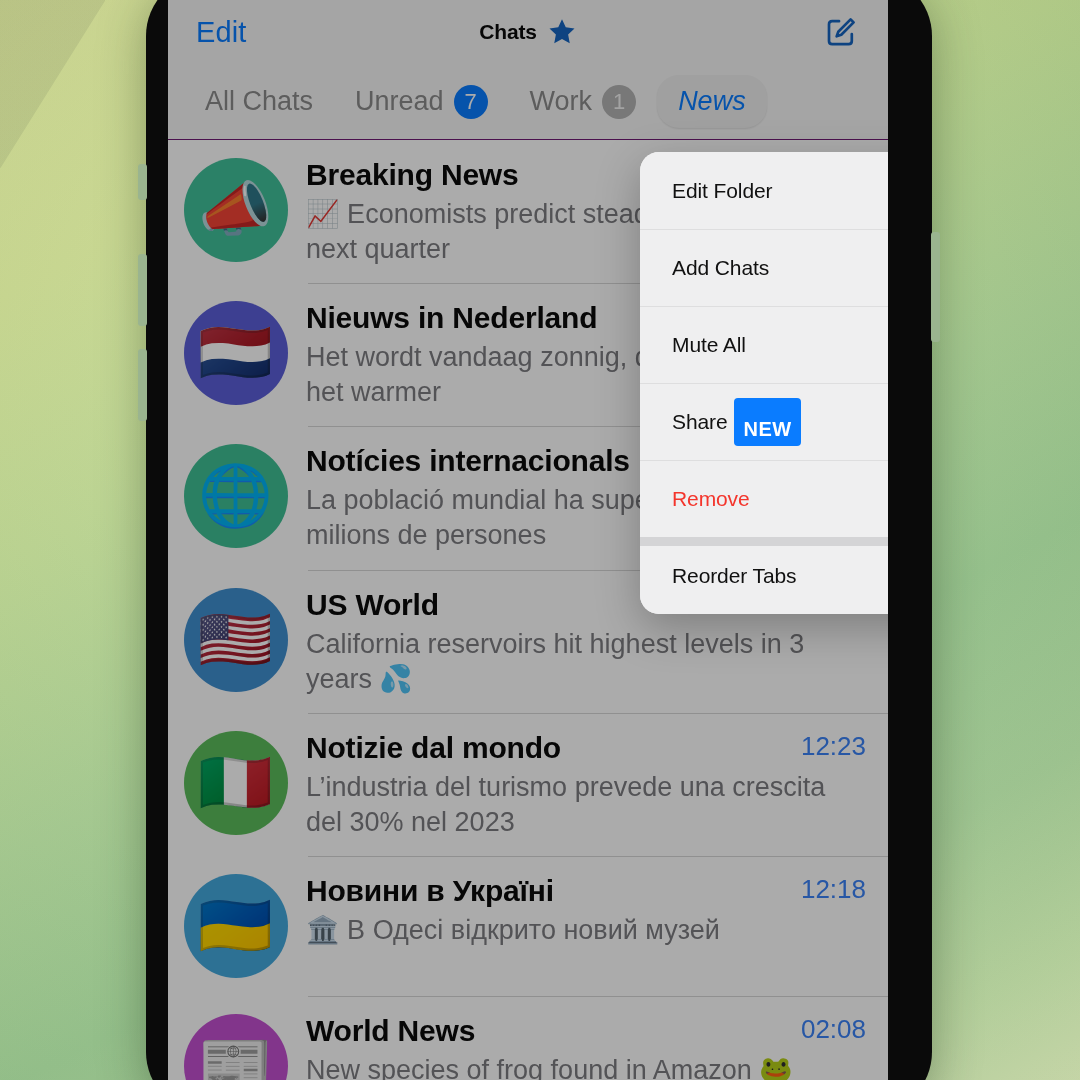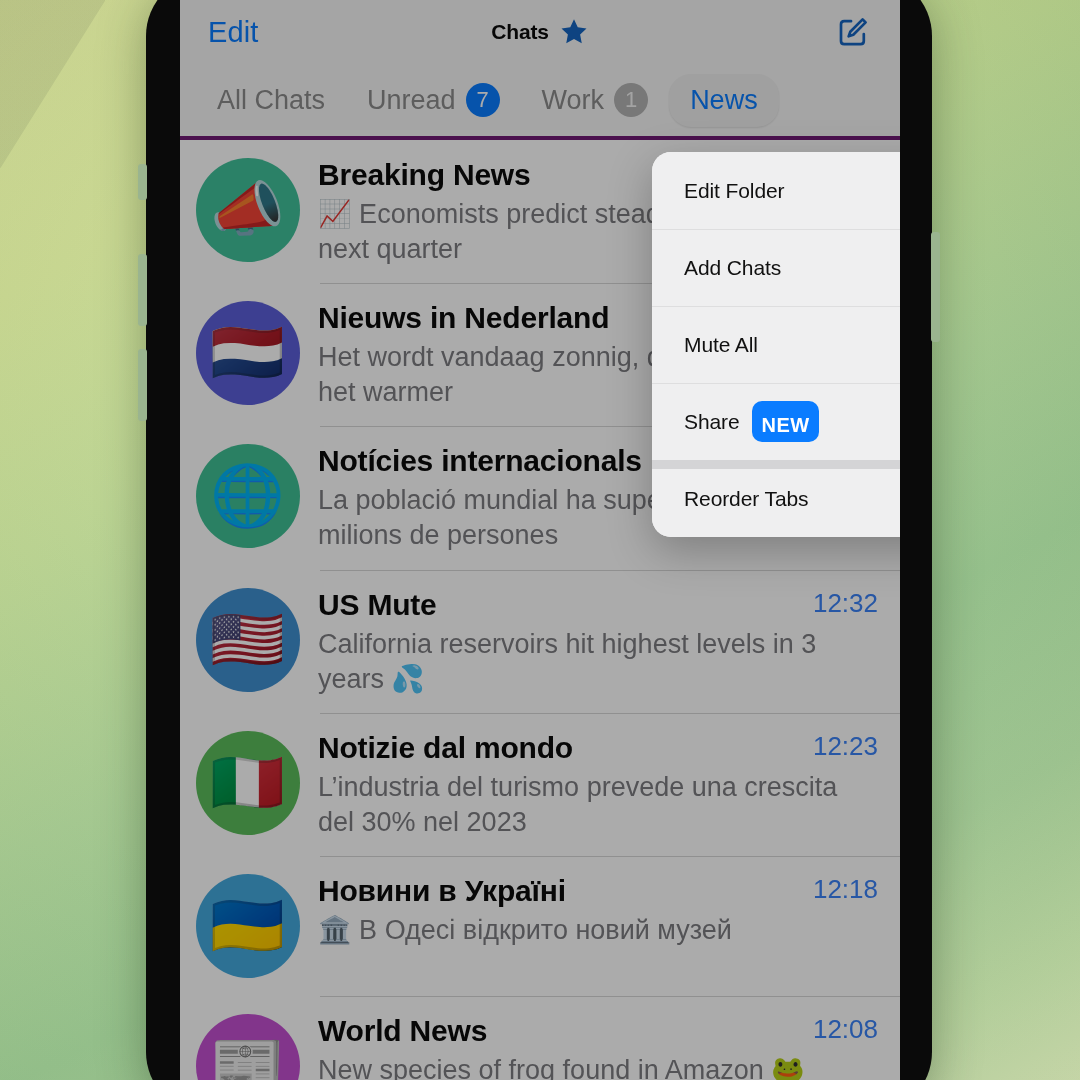--- a/index.html
+++ b/index.html
@@ -48,21 +48,21 @@
     border-radius: 3px;
   }
   .btn-silent { left: -8px; top: 190px;  width: 9px; height: 36px; }
   .btn-volup  { left: -8px; top: 280px;  width: 9px; height: 72px; }
   .btn-voldn  { left: -8px; top: 375px;  width: 9px; height: 72px; }
   .btn-power  { right: -8px; top: 258px; width: 9px; height: 110px; }
 
   
   #screen {
     position: absolute;
-    left: 180px; top: 0;
+    left: 168px; top: 0;
     width: 720px; height: 1080px;
     overflow: hidden;
     background: #ffffff;
   }
   
   #dim-layer {
     position: absolute; inset: 0;
     background: rgba(0,0,0,0.33);
     z-index: 50;
     pointer-events: none;
@@ -98,35 +98,36 @@
     display: flex; align-items: center; justify-content: center;
   }
 
   
   #tab-strip {
     height: 76px;
     background: #f7f7f7;
     display: flex; align-items: center;
     padding: 0 16px;
     gap: 0px;
-    border-bottom: 4px solid #701a75;
+    border-bottom: 1px solid #701a75;
   }
   .tab {
     display: flex; align-items: center; gap: 10px;
     padding: 11px 21px;
     border-radius: 22px;
     font-size: 27px;
     color: #8b8b8b;
     white-space: nowrap;
   }
   .tab.active {
     background: #efefef;
     color: #0a7cff;
     font-weight: normal;
     box-shadow: 0 1px 2px rgba(0,0,0,.10);
+    font-style: italic;
   }
   .tab-badge {
     display: inline-flex; align-items: center; justify-content: center;
     min-width: 34px; height: 34px;
     border-radius: 17px;
     background: #b3b3b3;
     color: #f3f3f3;
     font-size: 22px;
     padding: 0 9px;
   }
@@ -200,24 +201,24 @@
   }
   .menu-item.section-start::before {
     height: 9px; background: #d4d4d6;
   }
   .menu-label {
     font-size: 21px; color: #111111;
     letter-spacing: -.1px;
   }
   .menu-label.destructive { color: #f4352c; }
   .menu-badge {
-    margin-left: 12px;
+    margin-left: 6px;
     background: #0a7cff; color: #ffffff;
     font-size: 20px; font-weight: bold;
-    padding: 13px 10px 5px; border-radius: 10px;
+    padding: 20px 10px 5px; border-radius: 4px;
     letter-spacing: .4px;
   }
 </style>
 </head>
 <body>
 
 <div id="wallpaper">
   <div class="corner-shade"></div>
   <div class="vignette"></div>
 </div>
@@ -294,21 +295,21 @@
             <span class="chat-title">Notícies internacionals</span>
             <span class="chat-time">12:33</span>
           </div>
           <div class="chat-preview">La població mundial ha superat els 750 milions de persones</div>
         </div>
       </div>
       <div class="chat-row">
         <div class="avatar" style="background: rgb(63, 143, 208);">🇺🇸</div>
         <div class="chat-main">
           <div class="chat-titleline">
-            <span class="chat-title">US Mute</span>
+            <span class="chat-title">US World</span>
             <span class="chat-time">12:32</span>
           </div>
           <div class="chat-preview">California reservoirs hit highest levels in 3 years 💦</div>
         </div>
       </div>
       <div class="chat-row">
         <div class="avatar" style="background: rgb(91, 189, 91);">🇮🇹</div>
         <div class="chat-main">
           <div class="chat-titleline">
             <span class="chat-title">Notizie dal mondo</span>
@@ -325,21 +326,21 @@
             <span class="chat-time">12:18</span>
           </div>
           <div class="chat-preview">🏛️ В Одесі відкрито новий музей</div>
         </div>
       </div>
       <div class="chat-row">
         <div class="avatar" style="background: rgb(194, 79, 208);">📰</div>
         <div class="chat-main">
           <div class="chat-titleline">
             <span class="chat-title">World News</span>
-            <span class="chat-time">12:08</span>
+            <span class="chat-time">02:08</span>
           </div>
           <div class="chat-preview">New species of frog found in Amazon 🐸</div>
         </div>
       </div>
     </div>
 
   <div id="dim-layer"></div>
 
   <div id="context-menu">
       <div class="menu-item">
@@ -348,18 +349,21 @@
       <div class="menu-item">
         <span class="menu-label">Add Chats</span>
       </div>
       <div class="menu-item">
         <span class="menu-label">Mute All</span>
       </div>
       <div class="menu-item">
         <span class="menu-label">Share</span>
         <span class="menu-badge">NEW</span>
       </div>
+      <div class="menu-item">
+        <span class="menu-label destructive">Remove</span>
+      </div>
       <div class="menu-item section-start">
         <span class="menu-label">Reorder Tabs</span>
       </div>
     </div>
 
 </div>
 
 </body></html>

